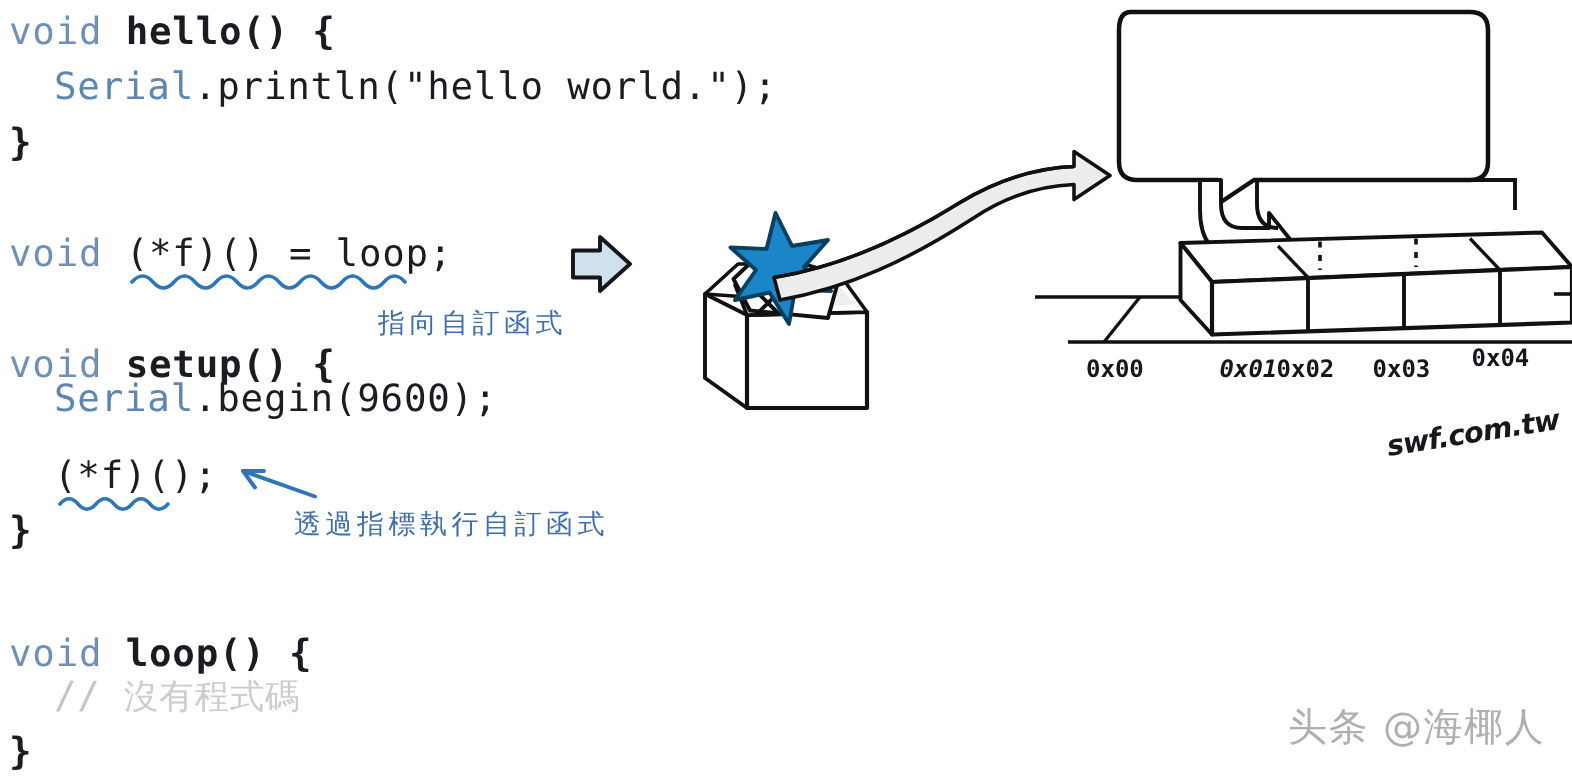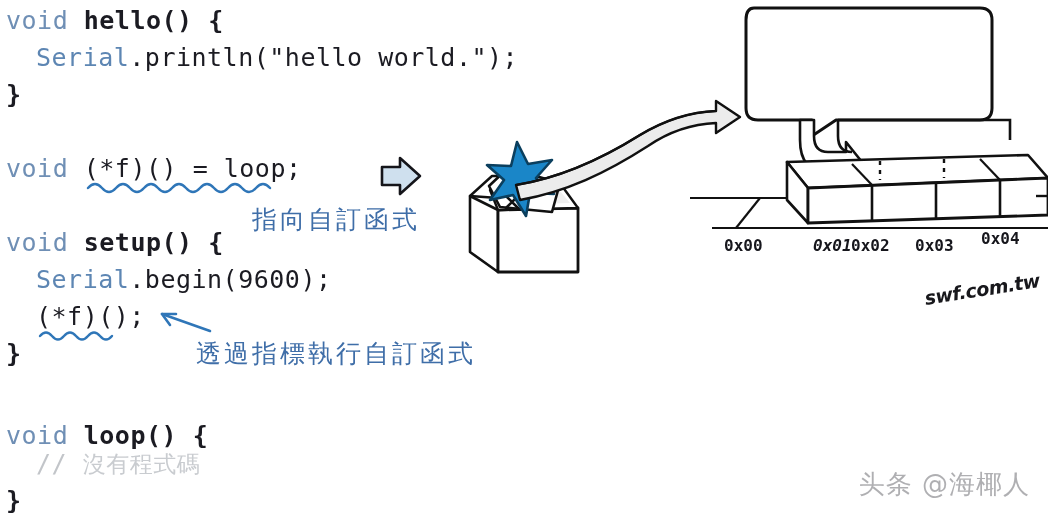--- a/index.html
+++ b/index.html
@@ -37,21 +37,21 @@
   .kw2  { color: #5d86b3; }
   .bold { font-weight: 700; }
   .cmt  { color: #c2c5c9; font-style: normal; }
   .cmt-han { color: #c9ccd0; font-family: Liberation Sans, sans-serif; font-size: 23px; }
 
   
   .hand-note {
     position: absolute;
     color: #3f6ea8;
     font-family: "DejaVu Sans", sans-serif;
-    font-size: 25px;
+    font-size: 18px;
     letter-spacing: 3px;
     white-space: nowrap;
     text-align: center;
   }
 
   
   #art {
     position: absolute;
     left: 0; top: 0;
     width: 1048px; height: 520px;
@@ -130,21 +130,21 @@
   <div class="code-line" style="left:6px; top:6px;"><span class="kw">void</span><span class="bold"> hello() {</span></div>
 
   <div class="code-line" style="left:36px; top:43px;"><span class="kw2">Serial</span><span>.println("hello world.");</span></div>
 
   <div class="code-line bold" style="left:6px; top:80px;">}</div>
 
   <div class="code-line" style="left:6px; top:154px;"><span class="kw">void</span><span> (*f)() = loop;</span></div>
 
   <div class="code-line" style="left:6px; top:228px;"><span class="kw">void</span><span class="bold"> setup() {</span></div>
 
-  <div class="code-line" style="left:36px; top:265px;"><span class="kw2">Serial</span><span>.begin(9600);</span></div>
+  <div class="code-line" style="left:36px; top:251px;"><span class="kw2">Serial</span><span>.begin(9600);</span></div>
 
   <div class="code-line" style="left:36px; top:302px;">(*f)();</div>
 
   <div class="code-line bold" style="left:6px; top:339px;">}</div>
 
   <div class="code-line" style="left:6px; top:421px;"><span class="kw">void</span><span class="bold"> loop() {</span></div>
 
   <div class="code-line" style="left:36px; top:449px;"><span class="cmt">// </span><span class="cmt-han">沒有程式碼</span></div>
 
   <div class="code-line bold" style="left:6px; top:486px;">}</div>

